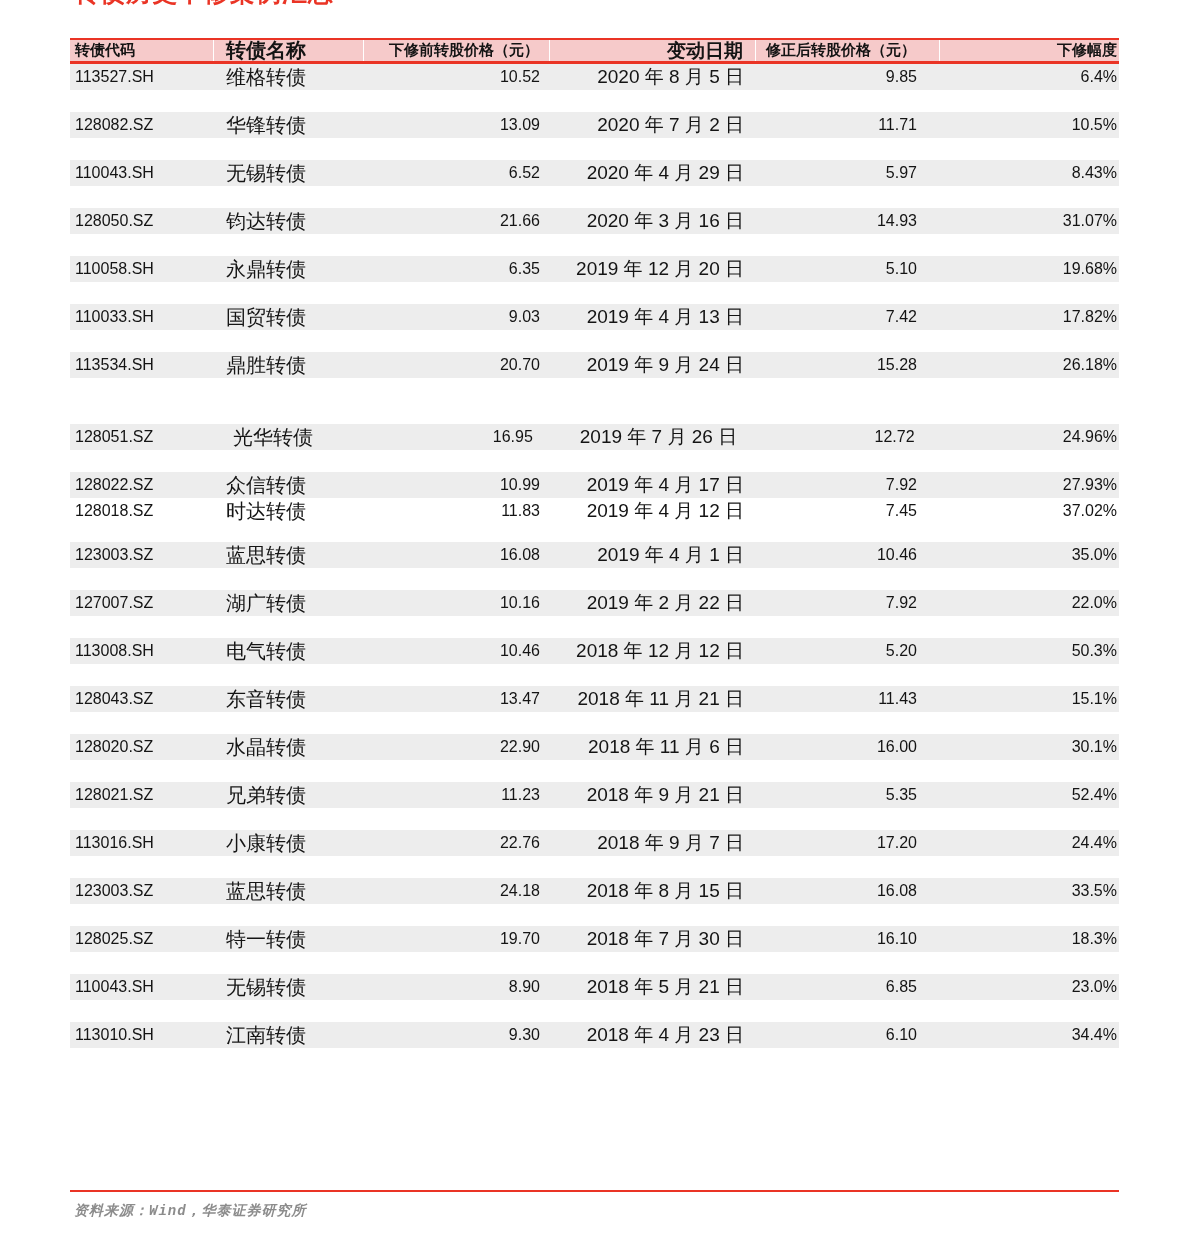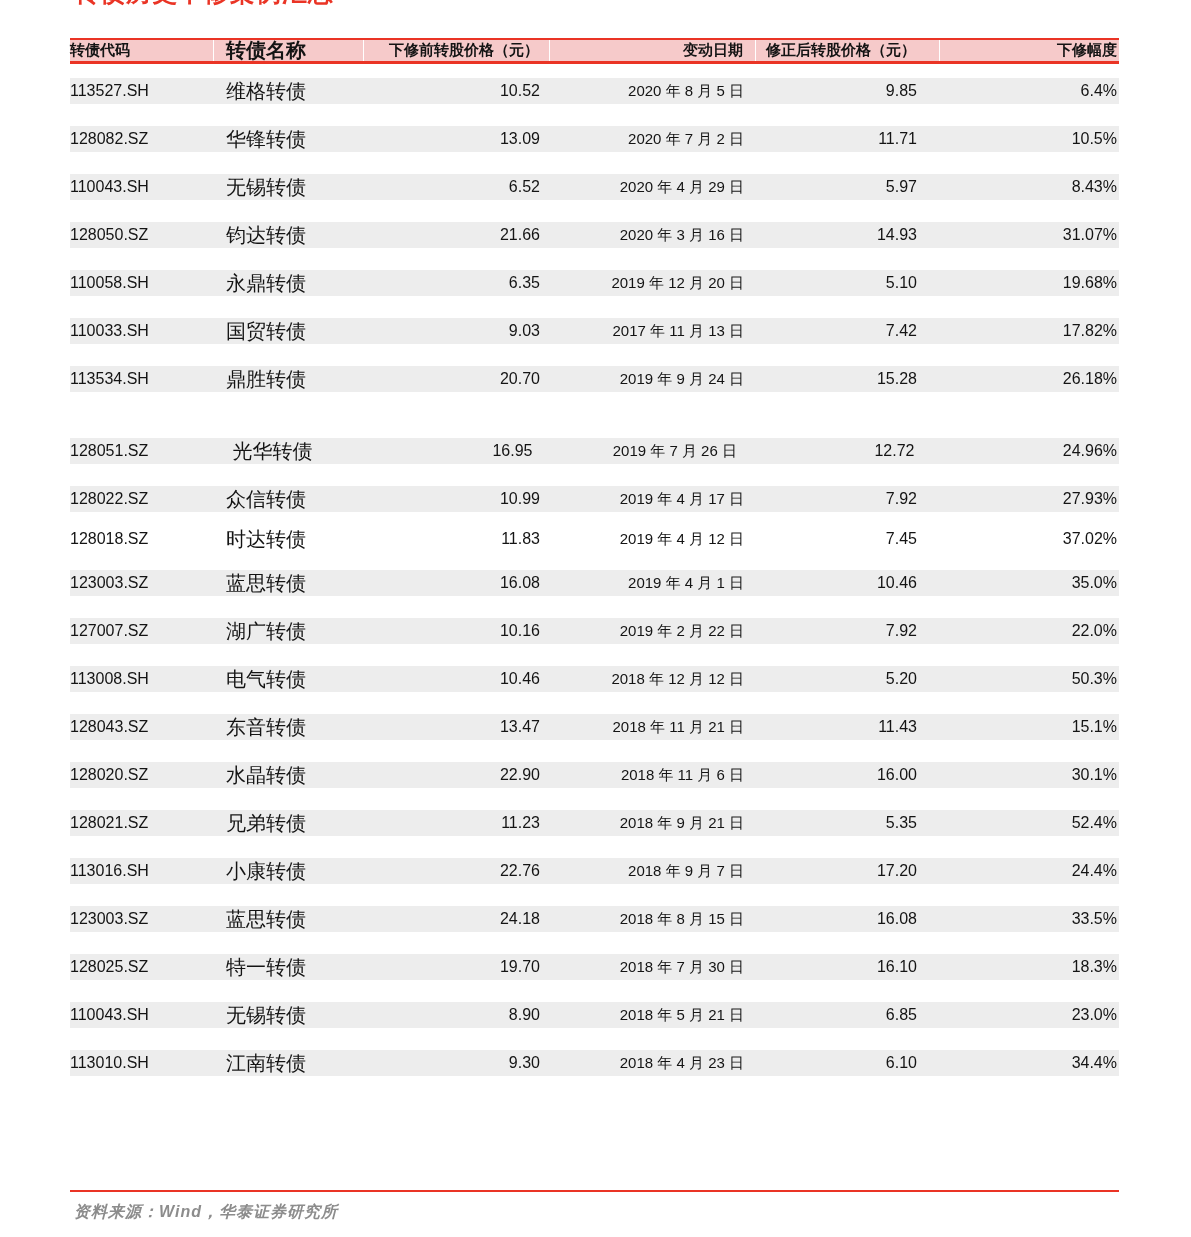--- a/index.html
+++ b/index.html
@@ -52,46 +52,46 @@
   .thead .cell:last-child { border-right: none; }
   .thead .cell.right { justify-content: flex-end; }
 
   .trow {
     display: flex; align-items: center;
     height: 26px;
     background: var(--row-bg);
     margin-top: 22px;
     font-size: 16px;
   }
-  .trow.m-none  { margin-top: 14px; }
+  .trow.m-none  { margin-top: 0; }
   .trow.m-large { margin-top: 46px; gap: 24px; }
   .trow.m-small { margin-top: 18px; }
   .trow.bg-white { background: #ffffff; }
 
-  .c-code   { width: 144px;  text-align: left; }
+  .c-code   { width: 144px; padding-left: 5px;  text-align: left; }
   .c-name   { width: 150px; padding-left: 12px; text-align: left;
               font-family: "Liberation Serif", serif; font-size: 20px; }
   .c-before { width: 186px; padding-right: 10px; text-align: right; }
-  .c-date   { width: 206px; padding-right: 12px; text-align: right; font-size: 15px; }
+  .c-date   { width: 206px; padding-right: 12px; text-align: right; font-size: 19px; }
   .c-after  { width: 184px; padding-right: 23px; text-align: right; }
   .c-pct    { width: 179px; padding-right: 2px;  text-align: right; }
   .trow .c-code { width: 144px; }
   .trow > div { overflow: hidden; white-space: nowrap; }
 
   .src-divider {
     position: absolute; left: 70px; top: 1190px;
     width: 1049px; height: 0;
     border-top: 2px solid var(--line-red);
   }
   .src-note {
     position: absolute; left: 74px; top: 1202px;
-    font-family: Liberation Sans, sans-serif;
+    font-family: Liberation Mono, monospace;
     font-style: italic;
     font-weight: bold;
-    font-size: 16px;
+    font-size: 14px;
     color: var(--footer-text);
     letter-spacing: 1px;
     white-space: nowrap;
   }
 </style>
 </head>
 <body>
 
 <div class="page">
 
@@ -148,21 +148,21 @@
     <div class="c-name">永鼎转债</div>
     <div class="c-before">6.35</div>
     <div class="c-date">2019 年 12 月 20 日</div>
     <div class="c-after">5.10</div>
     <div class="c-pct">19.68%</div>
   </div>
         <div class="trow m-normal">
     <div class="c-code">110033.SH</div>
     <div class="c-name">国贸转债</div>
     <div class="c-before">9.03</div>
-    <div class="c-date">2017 年 11 月 13 日</div>
+    <div class="c-date">2019 年 4 月 13 日</div>
     <div class="c-after">7.42</div>
     <div class="c-pct">17.82%</div>
   </div>
         <div class="trow m-normal">
     <div class="c-code">113534.SH</div>
     <div class="c-name">鼎胜转债</div>
     <div class="c-before">20.70</div>
     <div class="c-date">2019 年 9 月 24 日</div>
     <div class="c-after">15.28</div>
     <div class="c-pct">26.18%</div>

